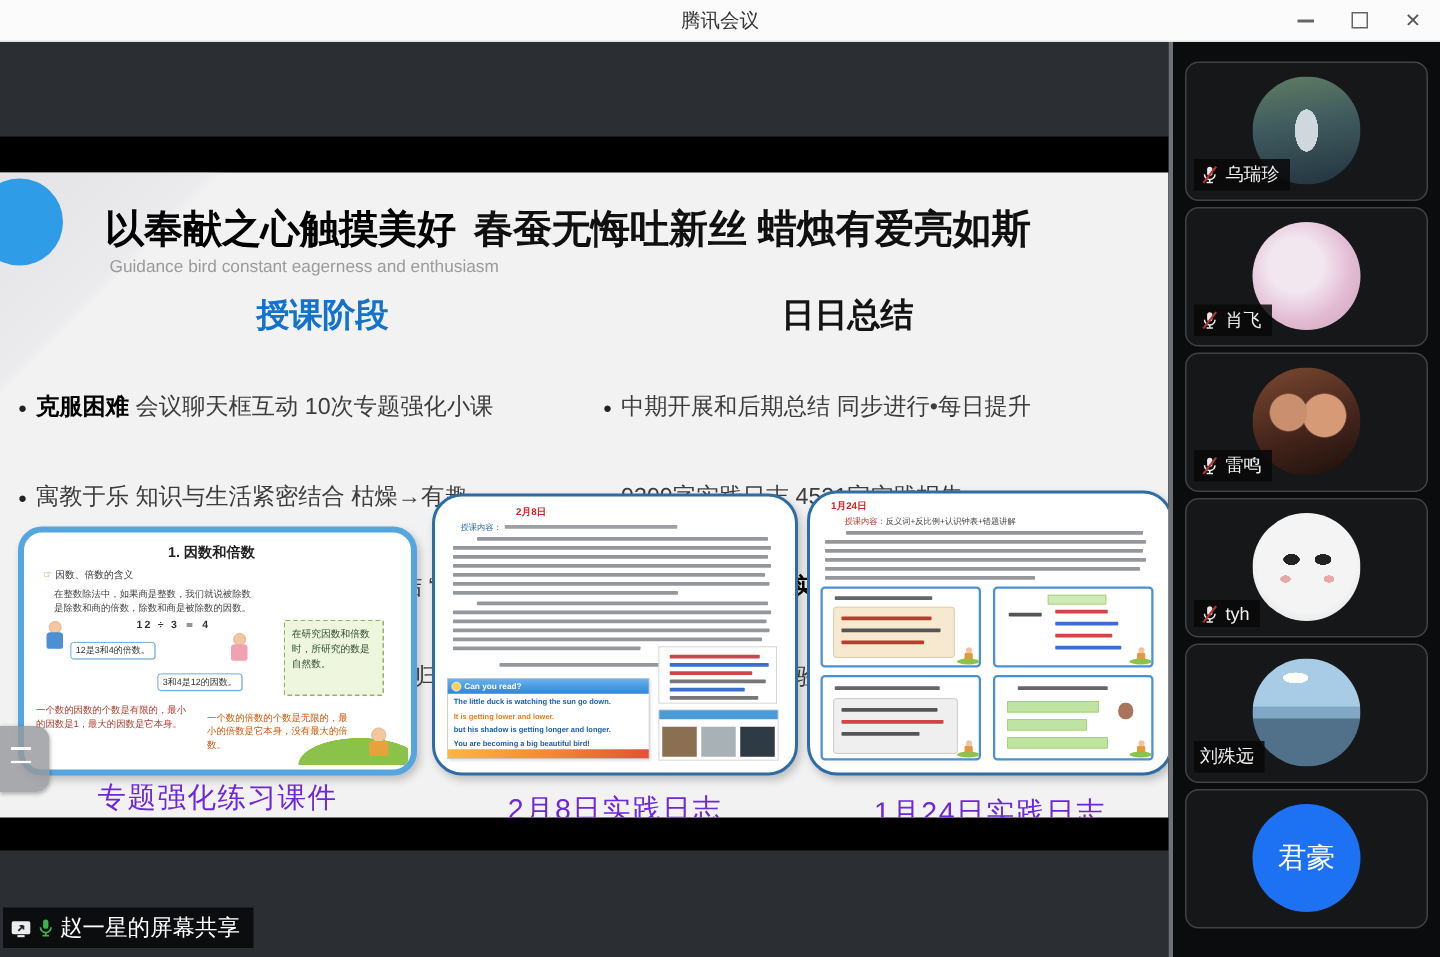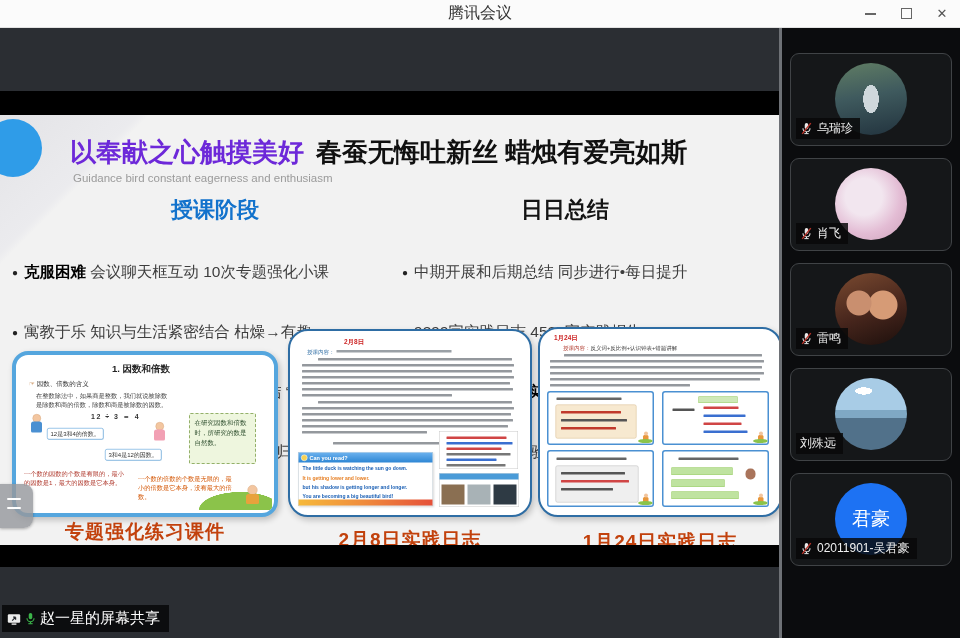--- a/index.html
+++ b/index.html
@@ -3,61 +3,61 @@
 <meta charset="utf-8">
 <style>
   html,body{margin:0;padding:0}
   body{width:960px;height:638px;overflow:hidden;background:#2b2e33;
        font-family:"Liberation Sans","DejaVu Sans",sans-serif;}
   .win{width:960px;height:638px;display:flex;flex-direction:column}
 
   
   .tbar{height:27px;background:#fbfbfb;border-bottom:1px solid #e2e2e2;
         display:flex;align-items:center;position:relative;flex:0 0 auto}
-  .tbar .ttl{position:absolute;left:0;right:0;text-align:center;font-size:16px;color:#333}
+  .tbar .ttl{position:absolute;left:0;right:0;text-align:center;font-size:13px;color:#333}
   .wbtns{margin-left:auto;display:flex;height:100%;position:relative}
   .wb{width:36px;height:100%;display:flex;align-items:center;justify-content:center;color:#555;cursor:default}
   .wb-min i{display:block;width:11px;border-top:2px solid #666}
   .wb-max i{display:block;width:9px;height:9px;border:1.5px solid #666}
   .wb-close{font-size:13px;color:#555}
 
   
   .main{flex:1;display:flex;height:611px}
   .share{position:relative;width:779px;height:611px;background:#2b2e33;overflow:hidden}
   .split{width:3px;height:611px;background:#6e7176}
   .sbar{width:178px;height:611px;background:#0b0c0e;box-sizing:border-box;padding-top:13px;overflow:hidden}
 
   
   .frame{position:absolute;left:0;top:63px;width:779px;height:476px;background:#000}
   .slide{position:absolute;left:0;top:24px;width:779px;height:430px;background:#f2f2f2;overflow:hidden}
   .fold{position:absolute;left:0;top:0;width:150px;height:150px;
         background:linear-gradient(135deg,#e3e3e6 0%,#ebebee 46%,rgba(0,0,0,0) 50%)}
   .circ{position:absolute;left:-16px;top:4px;width:58px;height:58px;border-radius:50%;background:#2f9ce8}
   .stitle{position:absolute;left:70px;top:20px;font-size:26px;font-weight:700;white-space:nowrap}
-  .stitle .tb{color:#6d28d9}
+  .stitle .tb{color:#000000}
   .stitle .tk{color:#101010;margin-left:12px}
   .ssub{position:absolute;left:73px;top:57px;font-size:11.5px;color:#9b9b9b}
   .h-col{position:absolute;top:80px;font-size:22px;font-weight:700;text-align:center}
   .hL{left:95px;width:240px;color:#1272cc}
   .hR{left:440px;width:250px;color:#141414}
   .blist{position:absolute;top:113px;list-style:none;margin:0;padding:0;
          font-size:15.5px;color:#3d3d3d;white-space:pre-wrap}
   .bL{left:12px;width:392px}
   .bR{left:402px;width:375px}
   .blist li{margin-bottom:7px;line-height:16.5px}
   .blist .dot{font-size:10px;vertical-align:1.5px;margin-right:6px;color:#222}
   .blist b{color:#000000}
   .blist .hl{color:#1272cc;font-weight:700}
 
   
   .thumb{position:absolute;background:#fff;overflow:hidden;box-shadow:2px 3px 6px rgba(0,0,0,.22)}
   .t1{left:12px;top:236px;width:258px;height:158px;border:4px solid #55a6de;border-radius:16px}
   .t2{left:288px;top:214px;width:240px;height:184px;border:2px solid #2e6da4;border-radius:20px}
   .t3{left:538px;top:212px;width:240px;height:186px;border:2px solid #2e6da4;border-radius:20px}
-  .cap{position:absolute;font-size:19px;font-weight:700;color:#c2410c;text-align:center;letter-spacing:1px}
+  .cap{position:absolute;font-size:19px;font-weight:400;color:#6d28d9;text-align:center;letter-spacing:1px}
   .c1{left:12px;width:266px;top:404px}
   .c2{left:288px;width:244px;top:412px}
   .c3{left:538px;width:244px;top:414px}
   .mini{position:absolute;left:0;top:0;transform:scale(.5);transform-origin:0 0}
   .m1{width:500px;height:300px}
   .m2{width:472px;height:360px}
   .m3{width:472px;height:364px}
 
   
   .m1 .mt{position:absolute;left:0;width:100%;top:14px;text-align:center;font-size:19px;font-weight:700;color:#222}
@@ -128,21 +128,21 @@
 
   
   .handle{position:absolute;left:0;top:456px;width:33px;height:44px;background:rgba(150,153,158,.82);
           border-radius:0 9px 9px 0;box-shadow:0 1px 3px rgba(0,0,0,.3)}
   .handle i{display:block;width:14px;border-top:2.5px solid #fff;margin:0 0 0 7px;border-radius:2px}
   .handle i:first-child{margin-top:14px;margin-bottom:7px}
   .banner{position:absolute;left:2px;top:577px;height:27px;background:#0c0d0f;display:flex;
           align-items:center;gap:3px;padding:0 9px 0 5px;color:#fff;font-size:15px;white-space:nowrap}
 
   
-  .tile{position:relative;width:162px;height:93px;margin:12px 0 4px 8px;background:#151719;
+  .tile{position:relative;width:162px;height:93px;margin:0 0 4px 8px;background:#151719;
         border:1px solid #404346;border-radius:9px;box-sizing:border-box}
   .avatar{position:absolute;left:50%;top:9px;transform:translateX(-50%);width:72px;height:72px;border-radius:50%;overflow:hidden}
   .av1{background:radial-gradient(ellipse 11px 20px at 36px 36px,#cfd8dc 0 70%,rgba(0,0,0,0) 71%),
        linear-gradient(170deg,#607d64 0%,#3f5a5e 45%,#22333e 100%)}
   .av2{background:radial-gradient(circle at 40% 40%,#f2e6ef 0 30%,#e3bcd4 60%,#caa0b8 100%)}
   .av3{background:radial-gradient(circle 13px at 24px 30px,#c98f6f 0 12px,rgba(0,0,0,0) 13px),
        radial-gradient(circle 15px at 48px 32px,#d69b76 0 14px,rgba(0,0,0,0) 15px),
        linear-gradient(160deg,#7a4a30 0%,#46251c 55%,#1c0f0c 100%)}
   .av4{background:radial-gradient(ellipse 9px 6px at 26px 31px,#222 60%,rgba(0,0,0,0) 61%),
        radial-gradient(ellipse 9px 6px at 47px 31px,#222 60%,rgba(0,0,0,0) 61%),
@@ -392,39 +392,42 @@
             <rect x="5.1" y="1.2" width="3.8" height="6.6" rx="1.9" fill="#e8e8e8"></rect>
             <path d="M3.2 6.6 a3.8 3.9 0 0 0 7.6 0" fill="none" stroke="#e8e8e8" stroke-width="1.1"></path>
             <line x1="7" y1="10.7" x2="7" y2="12.2" stroke="#e8e8e8" stroke-width="1.1"></line>
             <line x1="4.7" y1="12.5" x2="9.3" y2="12.5" stroke="#e8e8e8" stroke-width="1.1"></line>
             <line x1="2.4" y1="12.8" x2="11.6" y2="1.2" stroke="#b5332a" stroke-width="1.6"></line>
           </svg>
           <span>雷鸣</span>
         </div>
       </div>
 
-
-      <div class="tile">
-        <div class="avatar av5"></div>
-        <div class="nametag">
-          <span>刘殊远</span>
-        </div>
-      </div>
-
-      <div class="tile">
-        <div class="avatar av6">
-            <span>君豪</span>
-          </div>
+      <div class="tile">
+        <div class="avatar av4"></div>
         <div class="nametag">
           <svg width="13" height="13" viewBox="0 0 14 14">
             <rect x="5.1" y="1.2" width="3.8" height="6.6" rx="1.9" fill="#e8e8e8"></rect>
             <path d="M3.2 6.6 a3.8 3.9 0 0 0 7.6 0" fill="none" stroke="#e8e8e8" stroke-width="1.1"></path>
             <line x1="7" y1="10.7" x2="7" y2="12.2" stroke="#e8e8e8" stroke-width="1.1"></line>
             <line x1="4.7" y1="12.5" x2="9.3" y2="12.5" stroke="#e8e8e8" stroke-width="1.1"></line>
             <line x1="2.4" y1="12.8" x2="11.6" y2="1.2" stroke="#b5332a" stroke-width="1.6"></line>
           </svg>
-          <span>02011901-吴君豪</span>
-        </div>
+          <span>tyh</span>
+        </div>
+      </div>
+
+      <div class="tile">
+        <div class="avatar av5"></div>
+        <div class="nametag">
+          <span>刘殊远</span>
+        </div>
+      </div>
+
+      <div class="tile">
+        <div class="avatar av6">
+            <span>君豪</span>
+          </div>
       </div>
 
     </div>
   </div>
 </div>
 
 </body></html>

